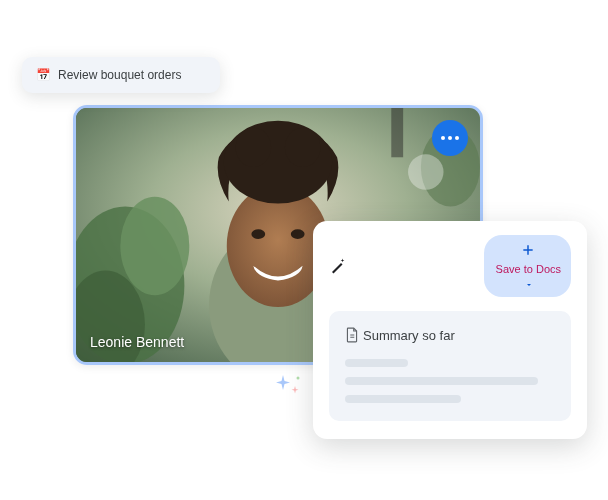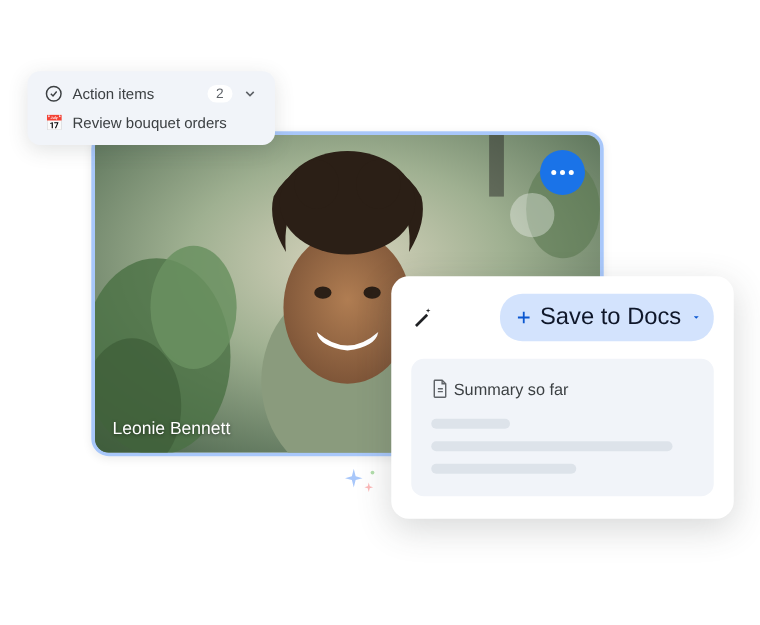--- a/index.html
+++ b/index.html
@@ -139,26 +139,27 @@
     .wand-icon {
       width: 18px;
       height: 18px;
       flex-shrink: 0;
     }
     .save-docs-btn {
       display: flex;
       align-items: center;
       gap: 6px;
       background: #d3e3fd;
-      color: #0f172a;
-      font-size: 19px;
+      color: #be185d;
+      font-size: 11px;
       font-weight: 500;
       padding: 8px 10px 8px 12px;
       border-radius: 18px;
       cursor: pointer;
+      flex-direction: column;
     }
     .save-docs-btn .plus {
       width: 14px;
       height: 14px;
       flex-shrink: 0;
     }
     .save-docs-btn .caret {
       width: 8px;
       height: 8px;
       flex-shrink: 0;
@@ -239,31 +240,20 @@
   <div class="more-button">
     <div class="dots">
       <span></span>
         <span></span>
         <span></span>
     </div>
   </div>
 </div>
 
 <div class="action-items-card">
-  <div class="action-items-header">
-    <svg class="check-icon" viewBox="0 0 24 24" fill="none" stroke="#3c4043" stroke-width="2">
-      <circle cx="12" cy="12" r="10"></circle>
-      <path d="M8 12 l3 3 l5 -6"></path>
-    </svg>
-    <span class="title">Action items</span>
-    <span class="count">2</span>
-    <svg class="chevron" viewBox="0 0 24 24" fill="none" stroke="#5f6368" stroke-width="2.5">
-      <path d="M6 9 l6 6 l6 -6"></path>
-    </svg>
-  </div>
   <div class="action-item-row">
     <span class="cal-icon">📅</span>
     <span class="label">Review bouquet orders</span>
   </div>
 </div>
 
 <div class="summary-card">
   <div class="summary-header">
     <svg class="wand-icon" viewBox="0 0 24 24" fill="#202124">
       <path d="M4 20 L16 8 L18 10 L6 22 Z"></path>

